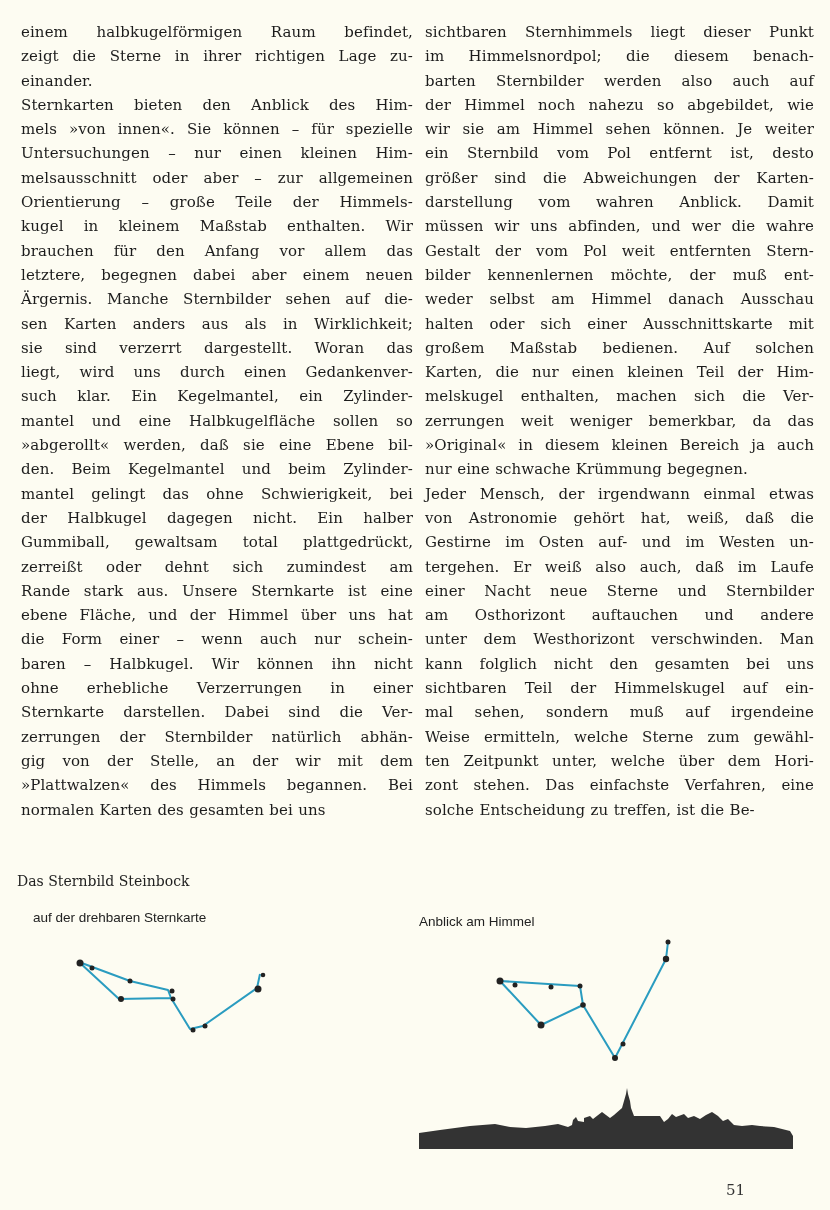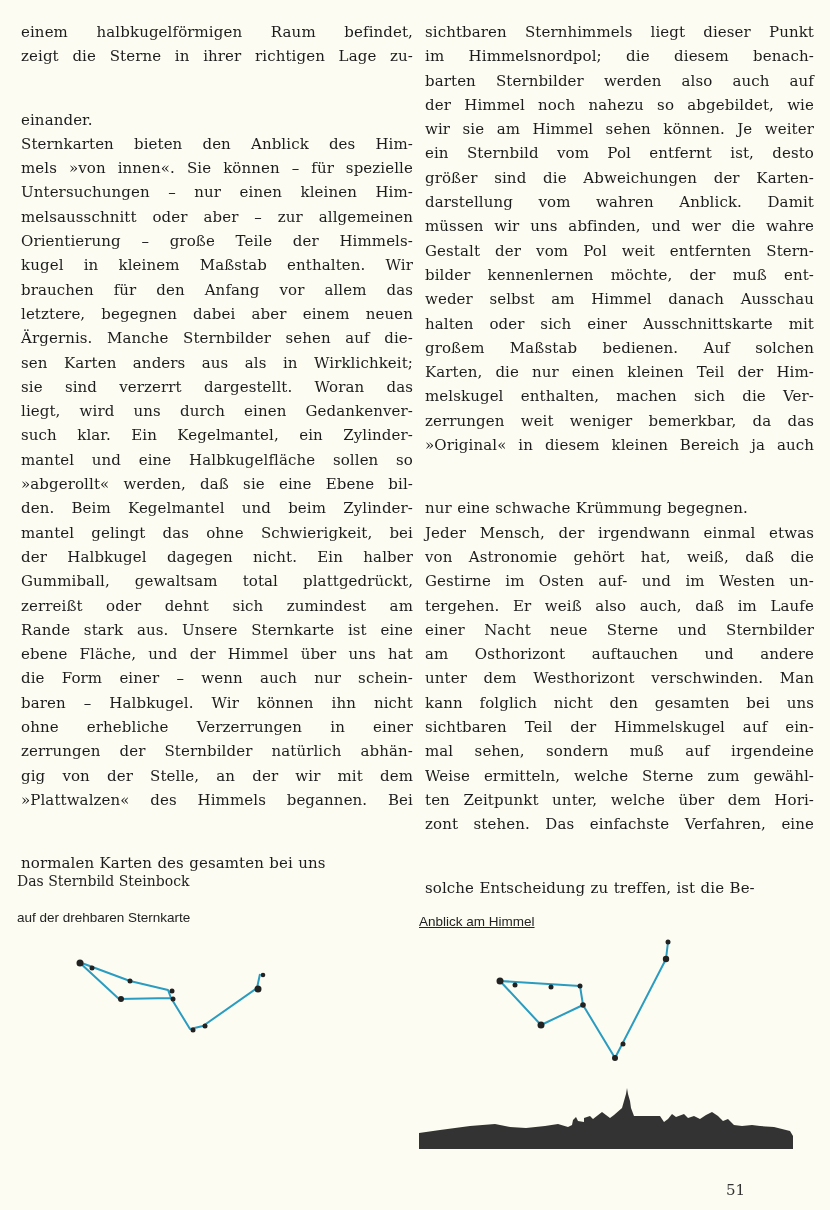--- a/index.html
+++ b/index.html
@@ -11,33 +11,33 @@
   .col {
     position:absolute; top:20px; width:392px;
     font-family:"DejaVu Serif", "Liberation Serif", serif;
     font-size:15px; line-height:24.3px;
     text-align:justify; letter-spacing:0.1px;
     word-spacing:0.5px;
   }
   #col-left { left:21px; }
   #col-right { left:425px; width:389px; }
   .line { display:block; text-align:justify; text-align-last:justify; white-space:nowrap; }
-  .line.last { text-align-last:left;margin-top:39px; }
+  .line.last { text-align-last:left; }
   .caption-serif {
     position:absolute; left:17px; top:873px;
     font-family:"DejaVu Serif", "Liberation Serif", serif;
     font-size:14px; color:#222;
   }
   .caption-sans {
     position:absolute;
     font-family:"Liberation Sans", "DejaVu Sans", sans-serif;
     font-size:13.5px; color:#222;
   }
-  #cap-left { left:17px; top:910px;text-align:right; }
-  #cap-right { left:419px; top:914px;text-decoration:underline; }
+  #cap-left { left:33px; top:910px;text-align:right; }
+  #cap-right { left:419px; top:914px; }
   svg.fig { position:absolute; left:0; top:0; }
   .page-number {
     position:absolute; left:726px; top:1181px;
     font-family:"DejaVu Serif", "Liberation Serif", serif;
     font-size:15px; color:#333;
   }
 </style>
 </head>
 <body>
 
@@ -63,20 +63,21 @@
     <span class="line">den. Beim Kegelmantel und beim Zylinder-</span>
     <span class="line">mantel gelingt das ohne Schwierigkeit, bei</span>
     <span class="line">der Halbkugel dagegen nicht. Ein halber</span>
     <span class="line">Gummiball, gewaltsam total plattgedrückt,</span>
     <span class="line">zerreißt oder dehnt sich zumindest am</span>
     <span class="line">Rande stark aus. Unsere Sternkarte ist eine</span>
     <span class="line">ebene Fläche, und der Himmel über uns hat</span>
     <span class="line">die Form einer – wenn auch nur schein-</span>
     <span class="line">baren – Halbkugel. Wir können ihn nicht</span>
     <span class="line">ohne erhebliche Verzerrungen in einer</span>
+    <span class="line">Sternkarte darstellen. Dabei sind die Ver-</span>
     <span class="line">zerrungen der Sternbilder natürlich abhän-</span>
     <span class="line">gig von der Stelle, an der wir mit dem</span>
     <span class="line">»Plattwalzen« des Himmels begannen. Bei</span>
     <span class="line last">normalen Karten des gesamten bei uns</span>
   </div>
 <div id="col-right" class="col">
     <span class="line">sichtbaren Sternhimmels liegt dieser Punkt</span>
     <span class="line">im Himmelsnordpol; die diesem benach-</span>
     <span class="line">barten Sternbilder werden also auch auf</span>
     <span class="line">der Himmel noch nahezu so abgebildet, wie</span>

